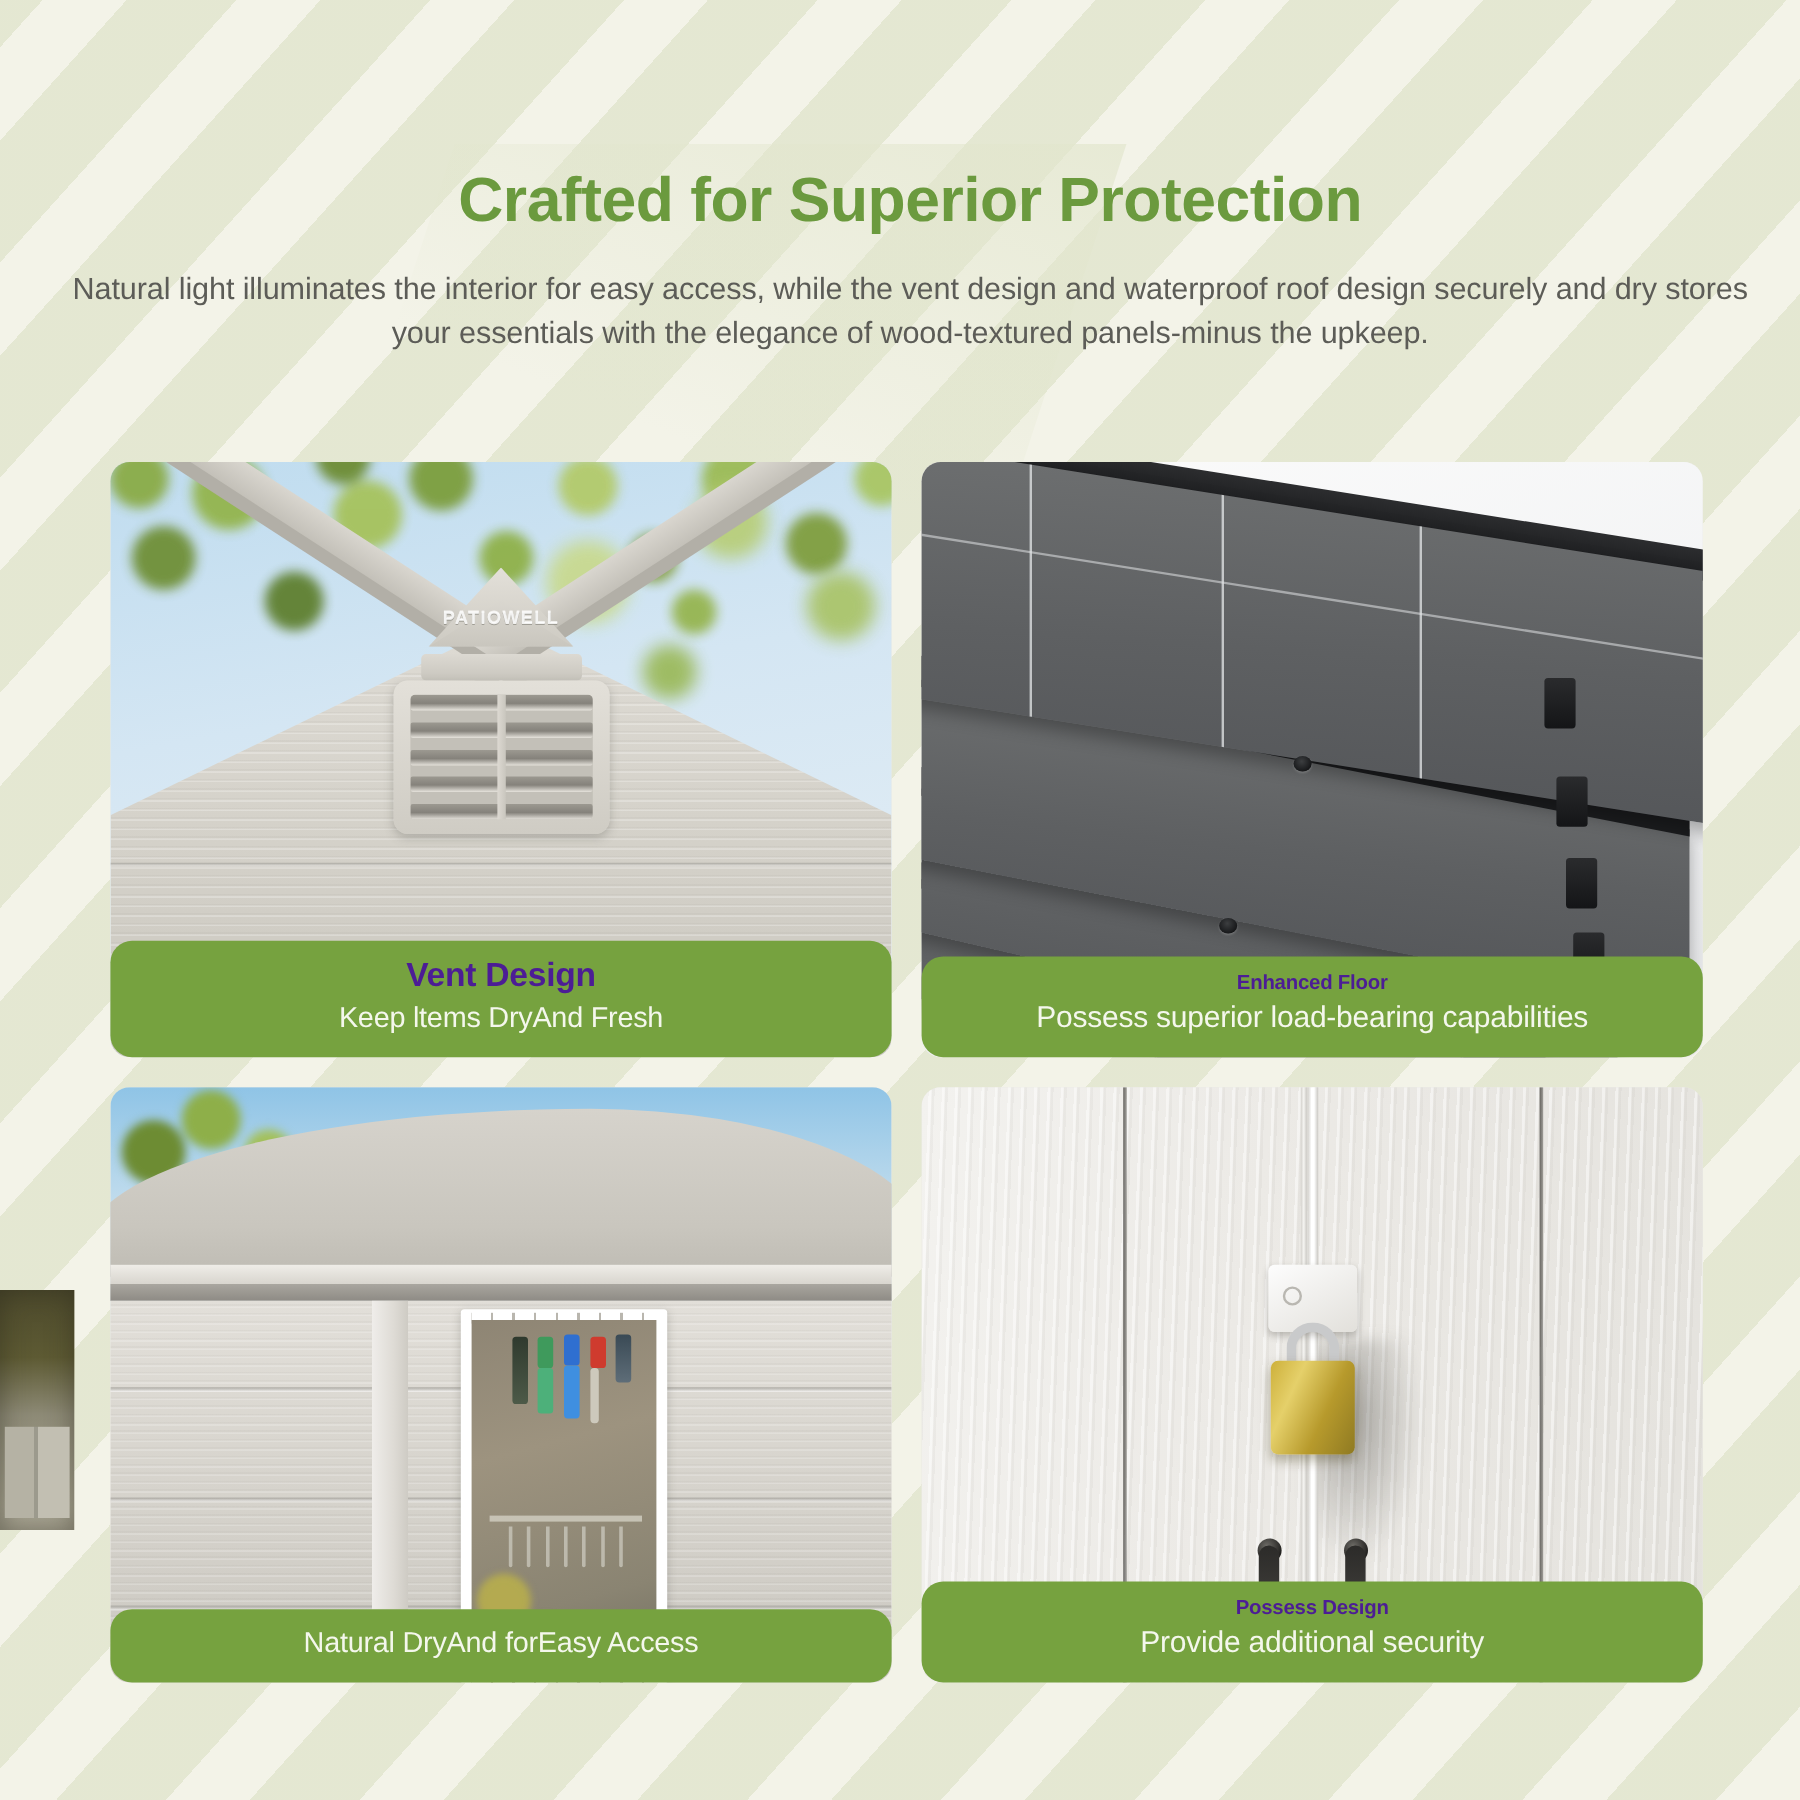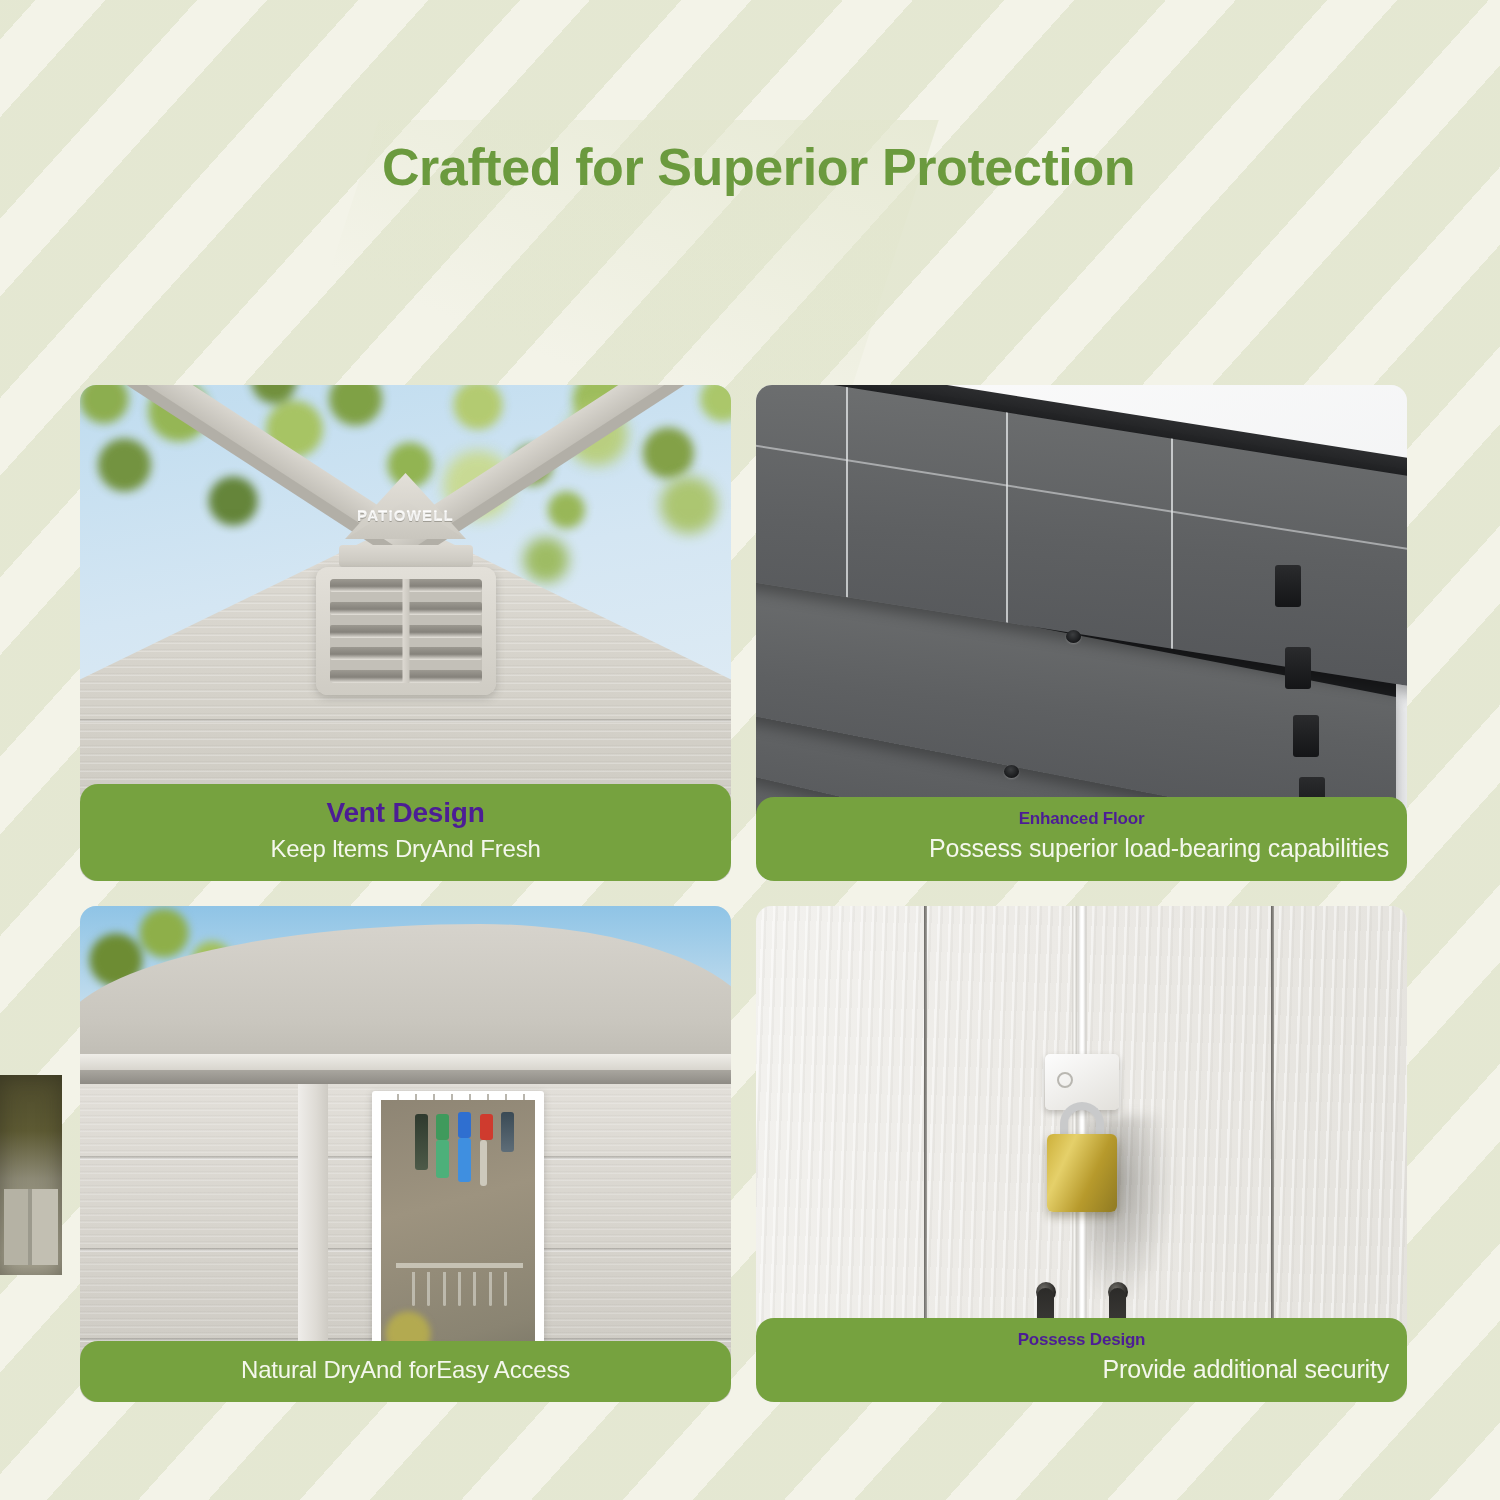--- a/index.html
+++ b/index.html
@@ -57,21 +57,21 @@
     font-size: 25.5px;
     line-height: 1.47;
     color: #5c5c57;
     text-align: center;
     letter-spacing: -0.1px;
   }
 
   
   .grid {
     position: absolute;
-    left: 80px; top: 385px;
+    left: 92px; top: 385px;
     width: 1343px;
     display: grid;
     grid-template-columns: 651px 651px;
     grid-template-rows: 496px 496px;
     column-gap: 41px;
     row-gap: 34px;
     gap: 25px;
   }
 
   .card { position: relative; width: 100%; height: 100%; }
@@ -102,21 +102,21 @@
     letter-spacing: -0.2px;
   }
   .caption-sub {
     color: #f4f7ec;
     font-size: 24px;
     line-height: 1.32;
     margin-top: 2px;
     letter-spacing: -0.2px;
   }
   .card-right .caption-title { font-size: 17px; }
-  .card-right .caption-sub { font-size: 25px; text-align: right; }
+  .card-right .caption-sub { font-size: 25px; }
 
   
   .sky1 {
     position: absolute; inset: 0;
     background: linear-gradient(170deg,#bfdcef 0%, #d4e6f3 40%, #e6eff5 100%);
   }
   .foliage {
     position: absolute; left: -10px; top: -10px; width: 680px; height: 300px;
     background:
       radial-gradient(circle at 8% 30%, #6f8f36 0 26px, transparent 27px),
@@ -466,20 +466,21 @@
 </head>
 <body>
 
 <div class="bg-watermark"></div>
 <div class="bg-watermark2"></div>
 
 <div class="page">
 
   <div class="header">
     <div class="title">Crafted for Superior Protection</div>
+    <div class="subtitle">Natural light illuminates the interior for easy access, while the vent design and waterproof roof design securely and dry stores your essentials with the elegance of wood-textured panels-minus the upkeep.</div>
   </div>
 
   <div class="grid">
 
     <div class="card card-left">
       <div class="photo">
         <div class="sky1"></div>
         <div class="foliage"></div>
         <div class="foliage2"></div>
 

